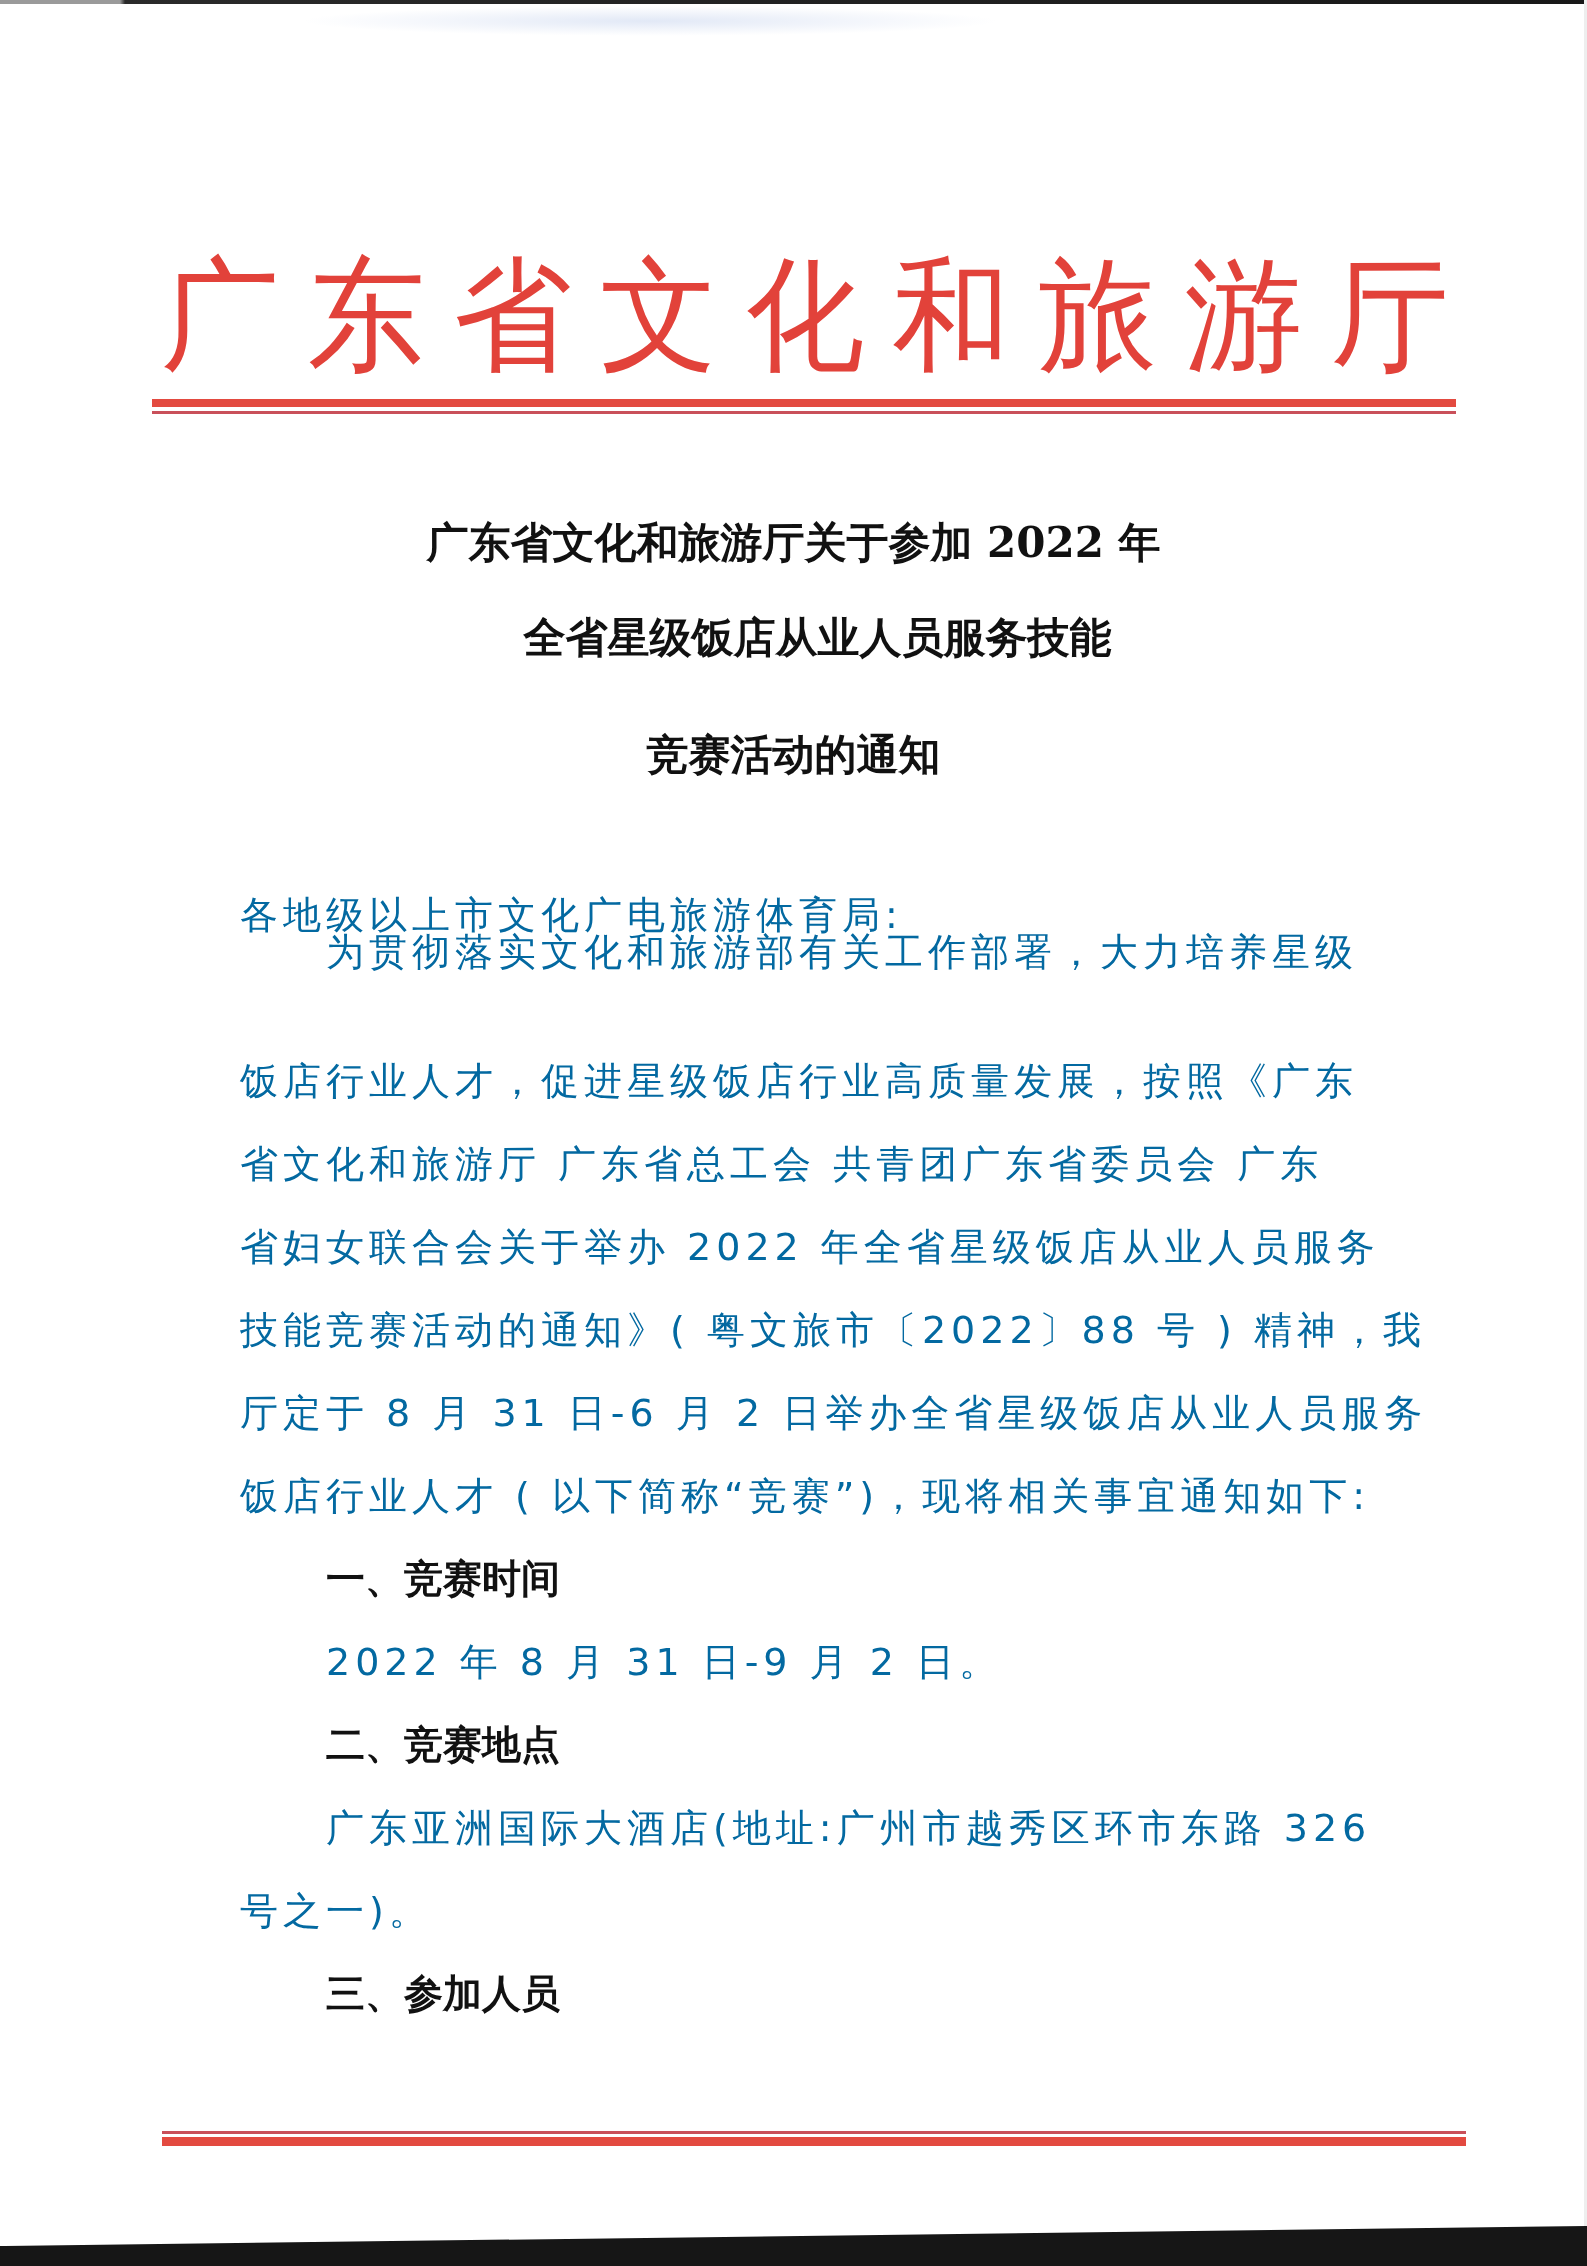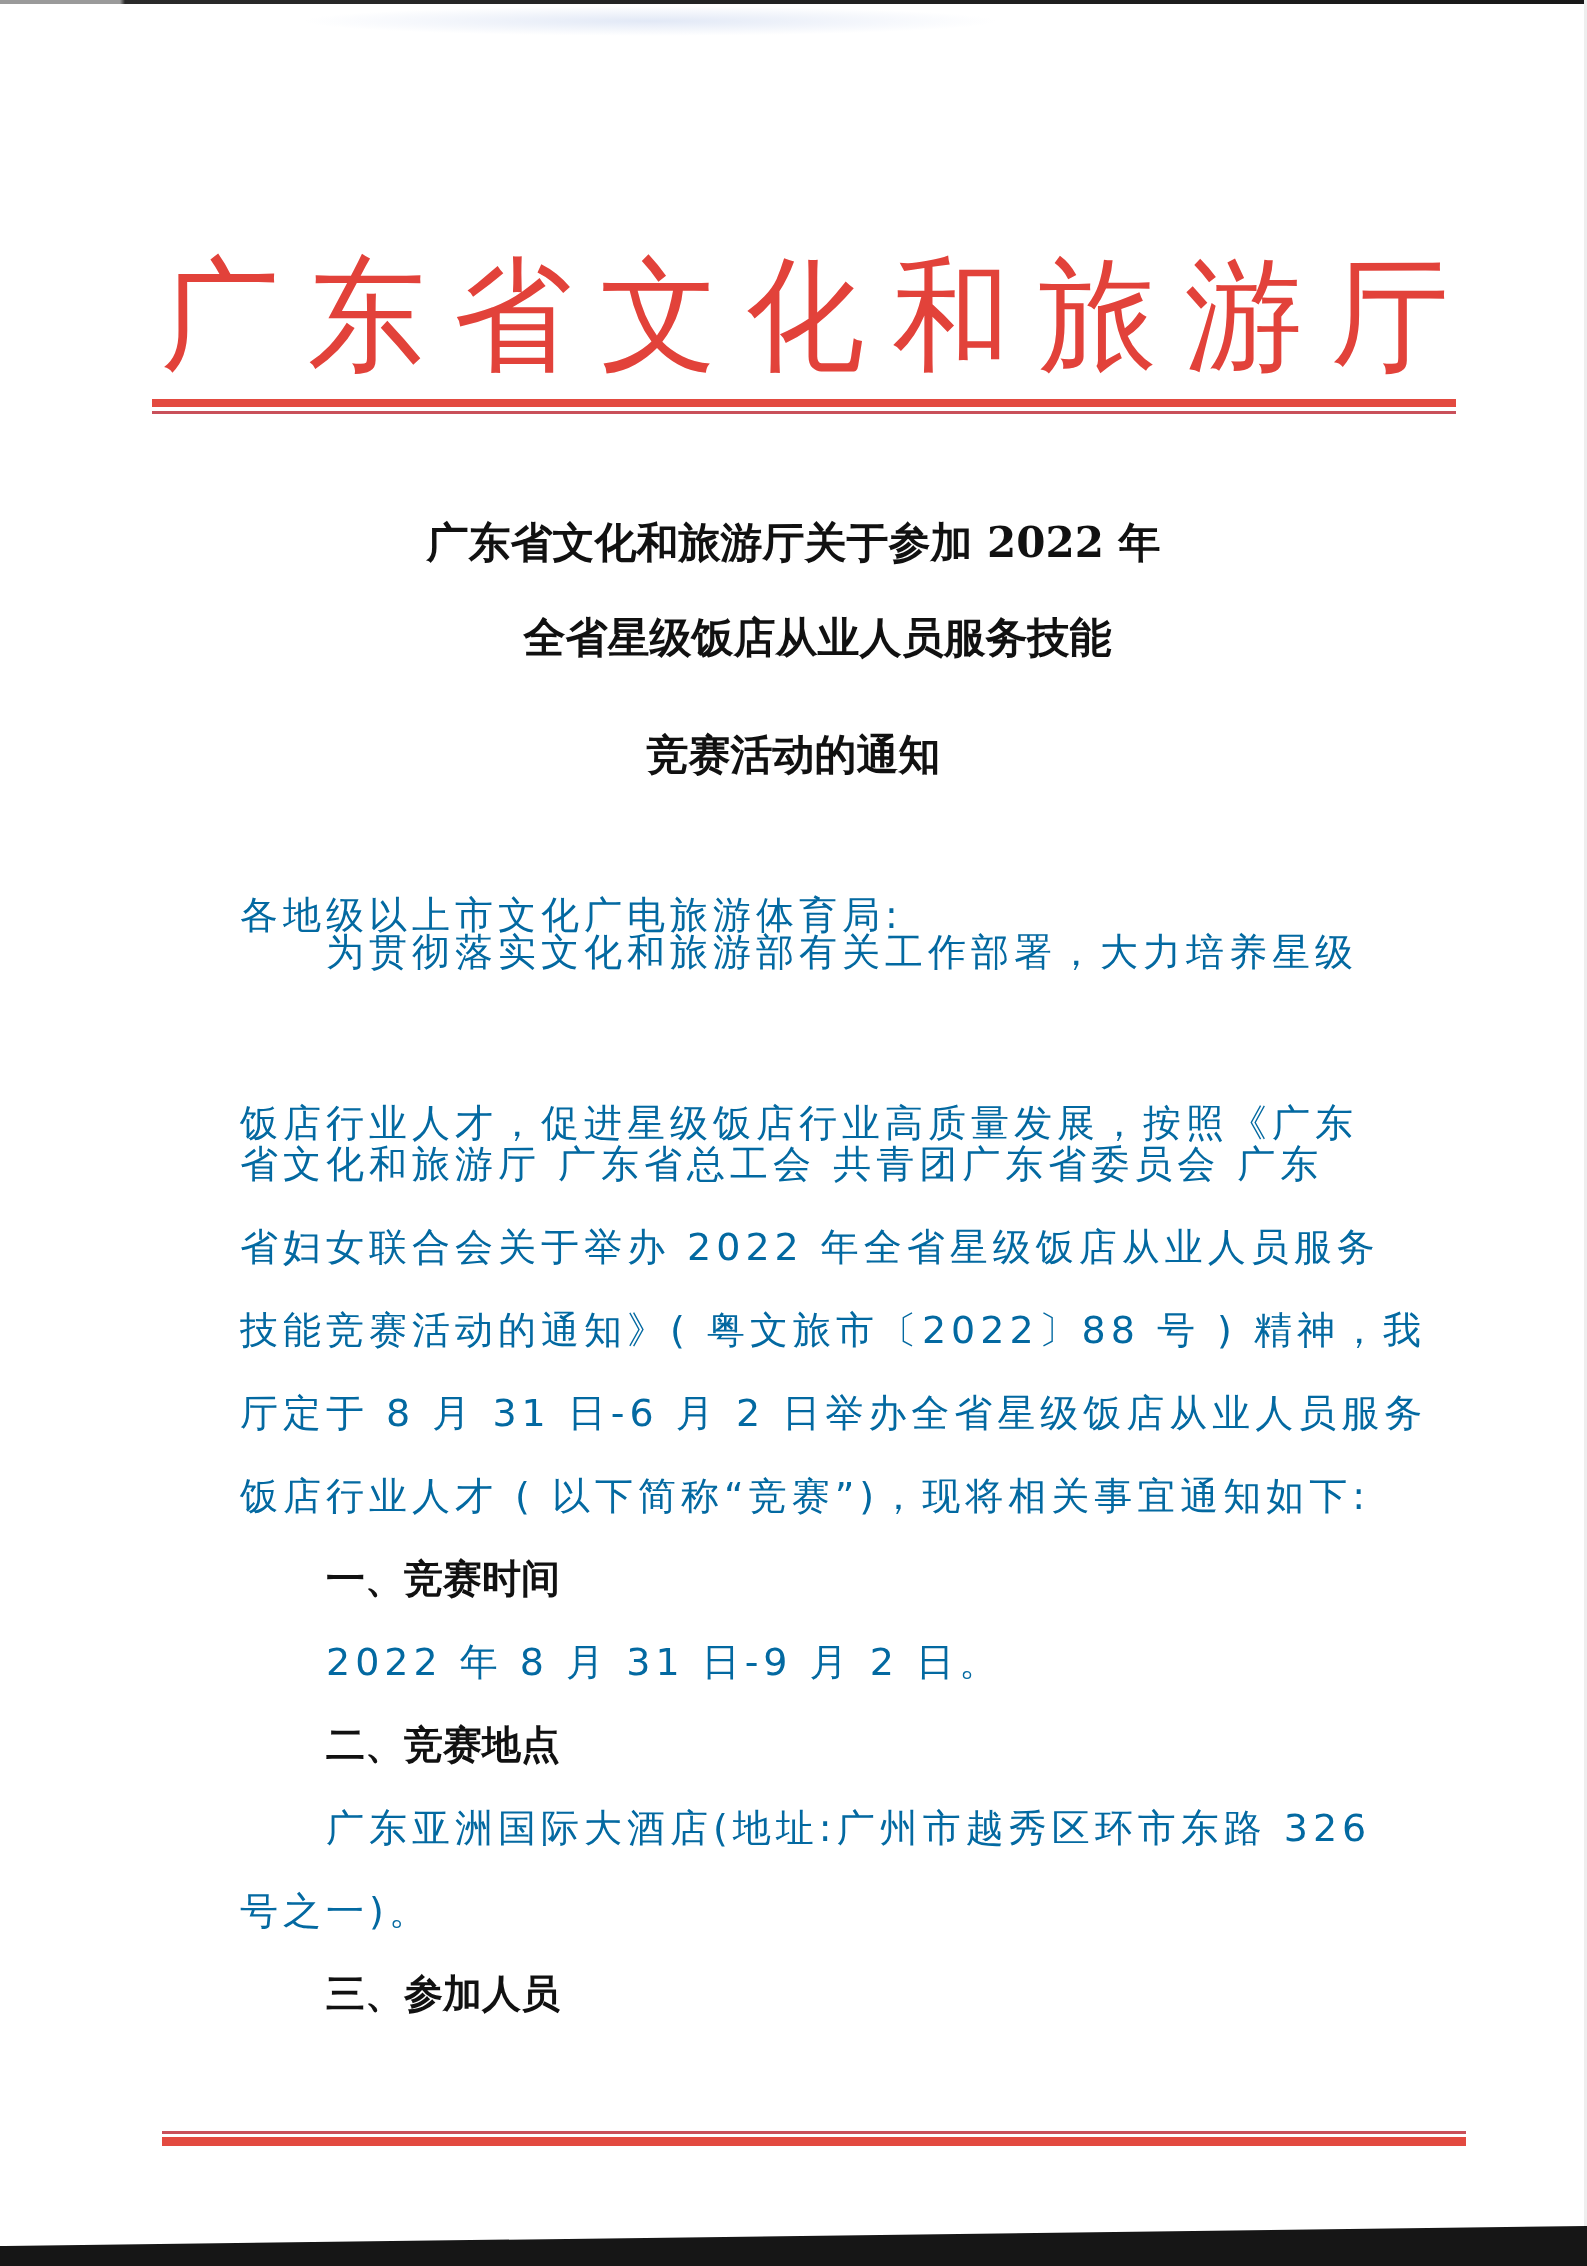--- a/index.html
+++ b/index.html
@@ -76,21 +76,21 @@
 <div class="rule-thick" style="left:152px; top:399px; width:1304px;"></div>
 <div class="rule-thin" style="left:152px; top:411px; width:1304px;"></div>
 
 <div class="doc-title" style="top:515px;">广东省文化和旅游厅关于参加 2022 年</div>
 <div class="doc-title" style="top:610px;padding-left:24px;">全省星级饭店从业人员服务技能</div>
 <div class="doc-title" style="top:727px;">竞赛活动的通知</div>
 
 <div class="body-line" style="top:885px;">各地级以上市文化广电旅游体育局:</div>
 
 <div class="body-line indent" style="top:922px;">为贯彻落实文化和旅游部有关工作部署，大力培养星级</div>
-<div class="body-line" style="top:1093px;font-family:Liberation Serif, serif;">饭店行业人才，促进星级饭店行业高质量发展，按照《广东</div>
+<div class="body-line" style="top:1051px;font-family:Liberation Serif, serif;">饭店行业人才，促进星级饭店行业高质量发展，按照《广东</div>
 <div class="body-line" style="top:1134px;">省文化和旅游厅 广东省总工会 共青团广东省委员会 广东</div>
 <div class="body-line" style="top:1217px;">省妇女联合会关于举办 2022 年全省星级饭店从业人员服务</div>
 <div class="body-line" style="top:1300px;">技能竞赛活动的通知》( 粤文旅市〔2022〕88 号 ) 精神，我</div>
 <div class="body-line" style="top:1383px;">厅定于 8 月 31 日-6 月 2 日举办全省星级饭店从业人员服务</div>
 <div class="body-line" style="top:1466px;">饭店行业人才 ( 以下简称“竞赛”)，现将相关事宜通知如下:</div>
 
 <div class="heading" style="top:1549px;">一、竞赛时间</div>
 <div class="body-line indent" style="top:1632px;">2022 年 8 月 31 日-9 月 2 日。</div>
 
 <div class="heading" style="top:1715px;">二、竞赛地点</div>

